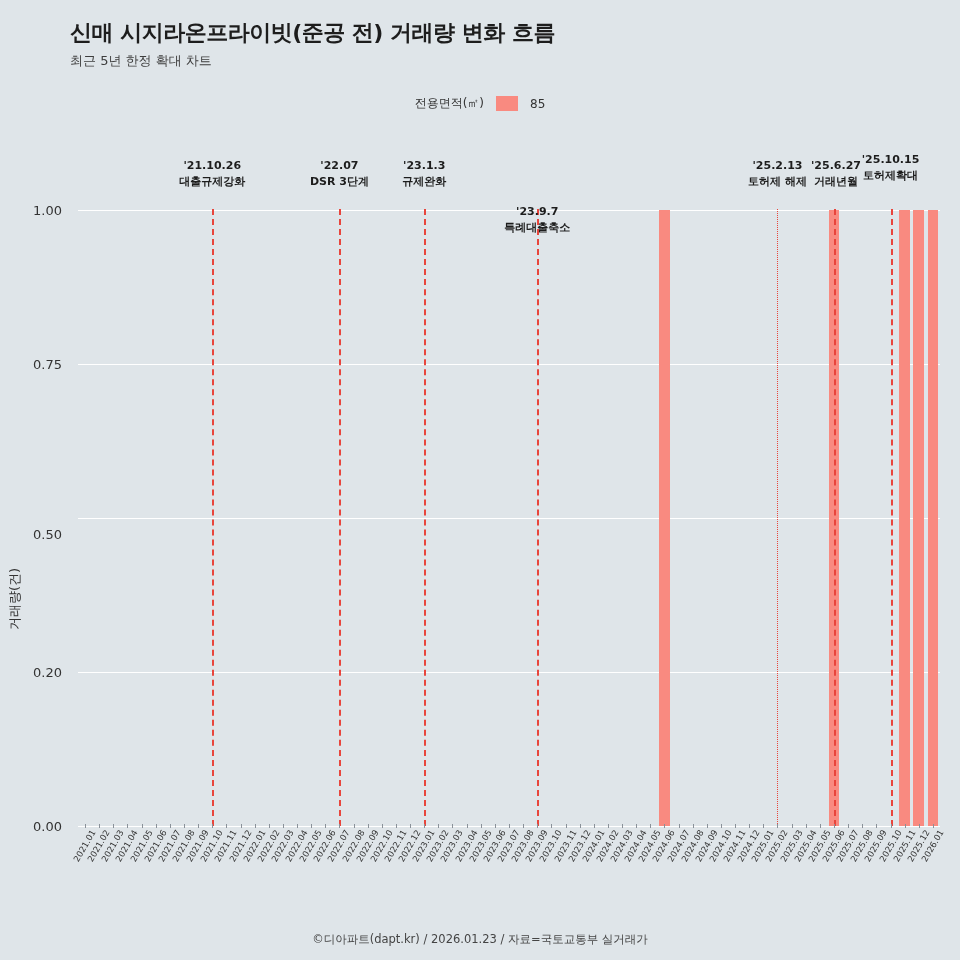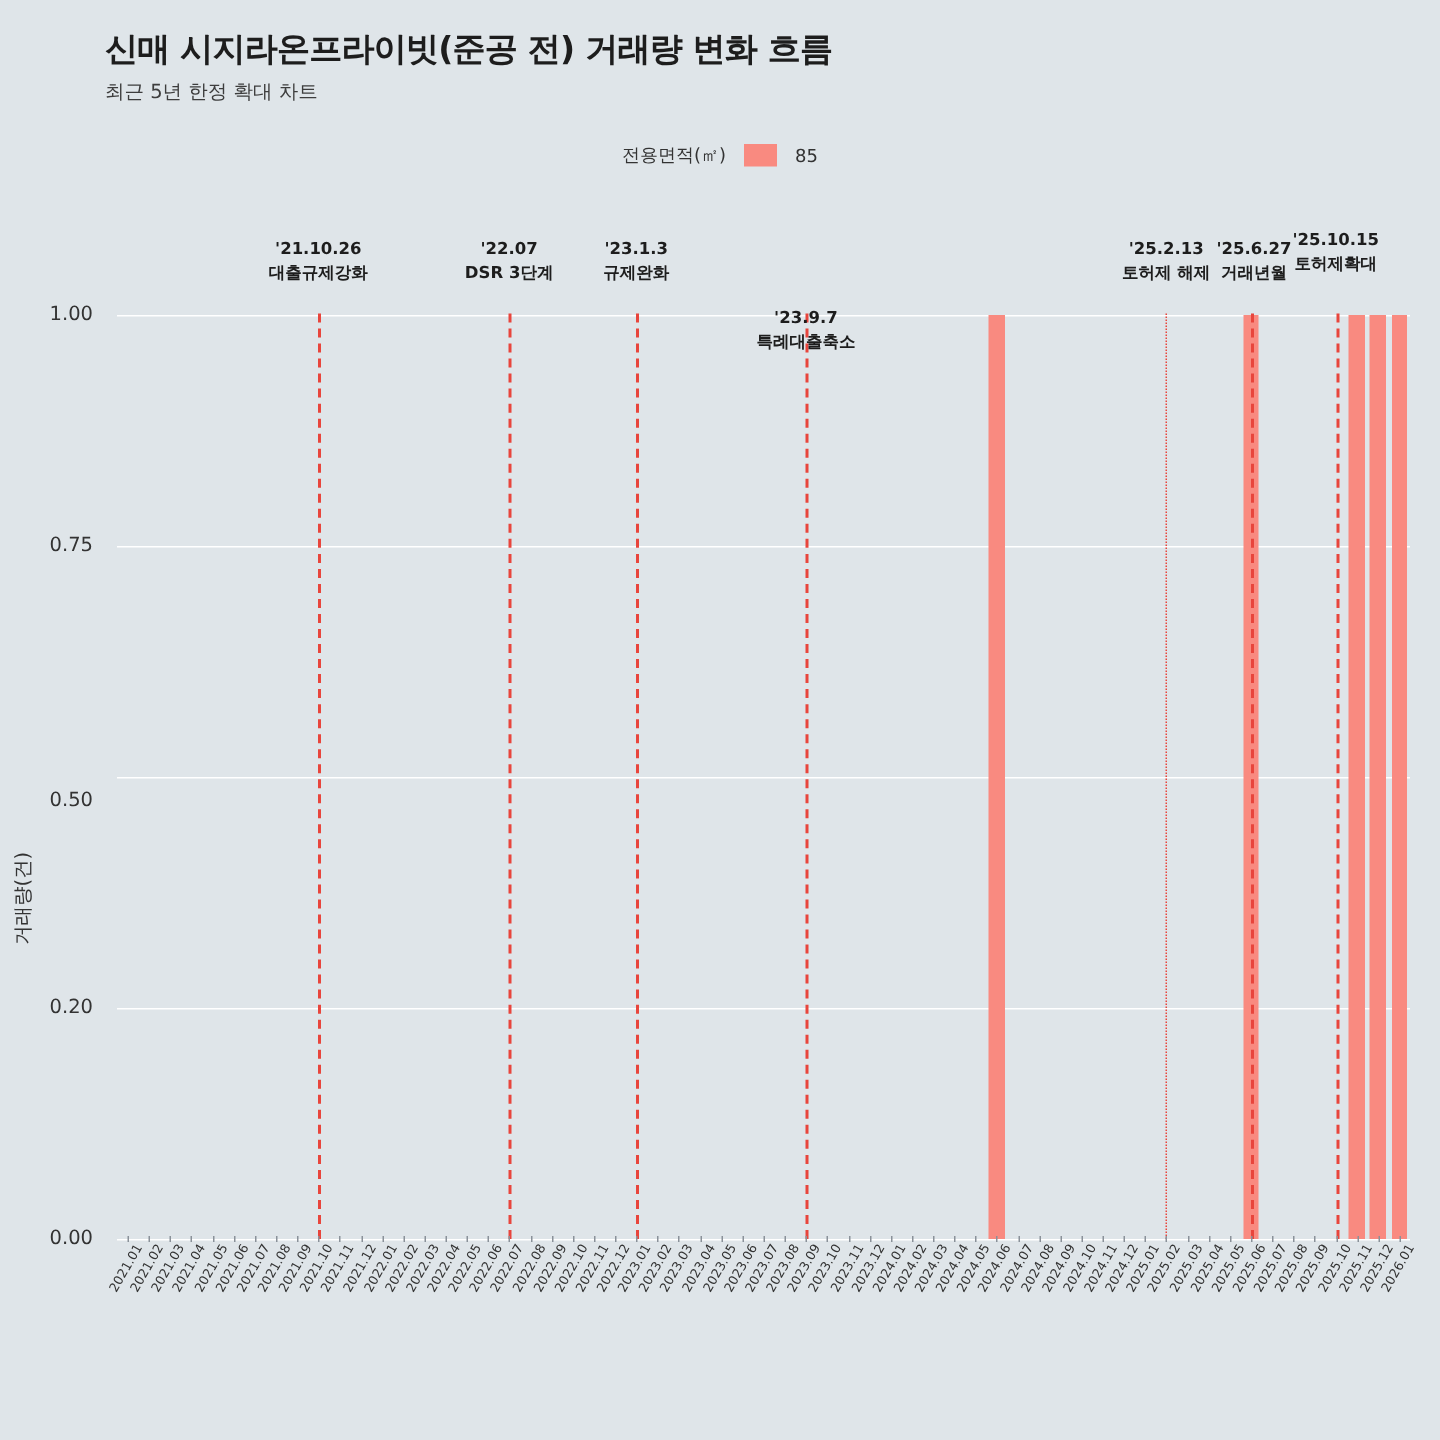--- a/index.html
+++ b/index.html
@@ -374,14 +374,15 @@
       <div class="xtick" style="left: 758.41px; width: 44px;">2025.09</div>
       <div class="xtick-mark" style="left: 812.541px;"></div>
       <div class="xtick" style="left: 772.541px; width: 44px;">2025.10</div>
       <div class="xtick-mark" style="left: 826.672px;"></div>
       <div class="xtick" style="left: 786.672px; width: 44px;">2025.11</div>
       <div class="xtick-mark" style="left: 840.803px;"></div>
       <div class="xtick" style="left: 800.803px; width: 44px;">2025.12</div>
       <div class="xtick-mark" style="left: 854.934px;"></div>
       <div class="xtick" style="left: 814.934px; width: 44px;">2026.01</div>
     </div>
+  <div class="footer">©디아파트(dapt.kr) / 2026.01.23 / 자료=국토교통부 실거래가</div>
 
 </div>
 
 </body></html>

